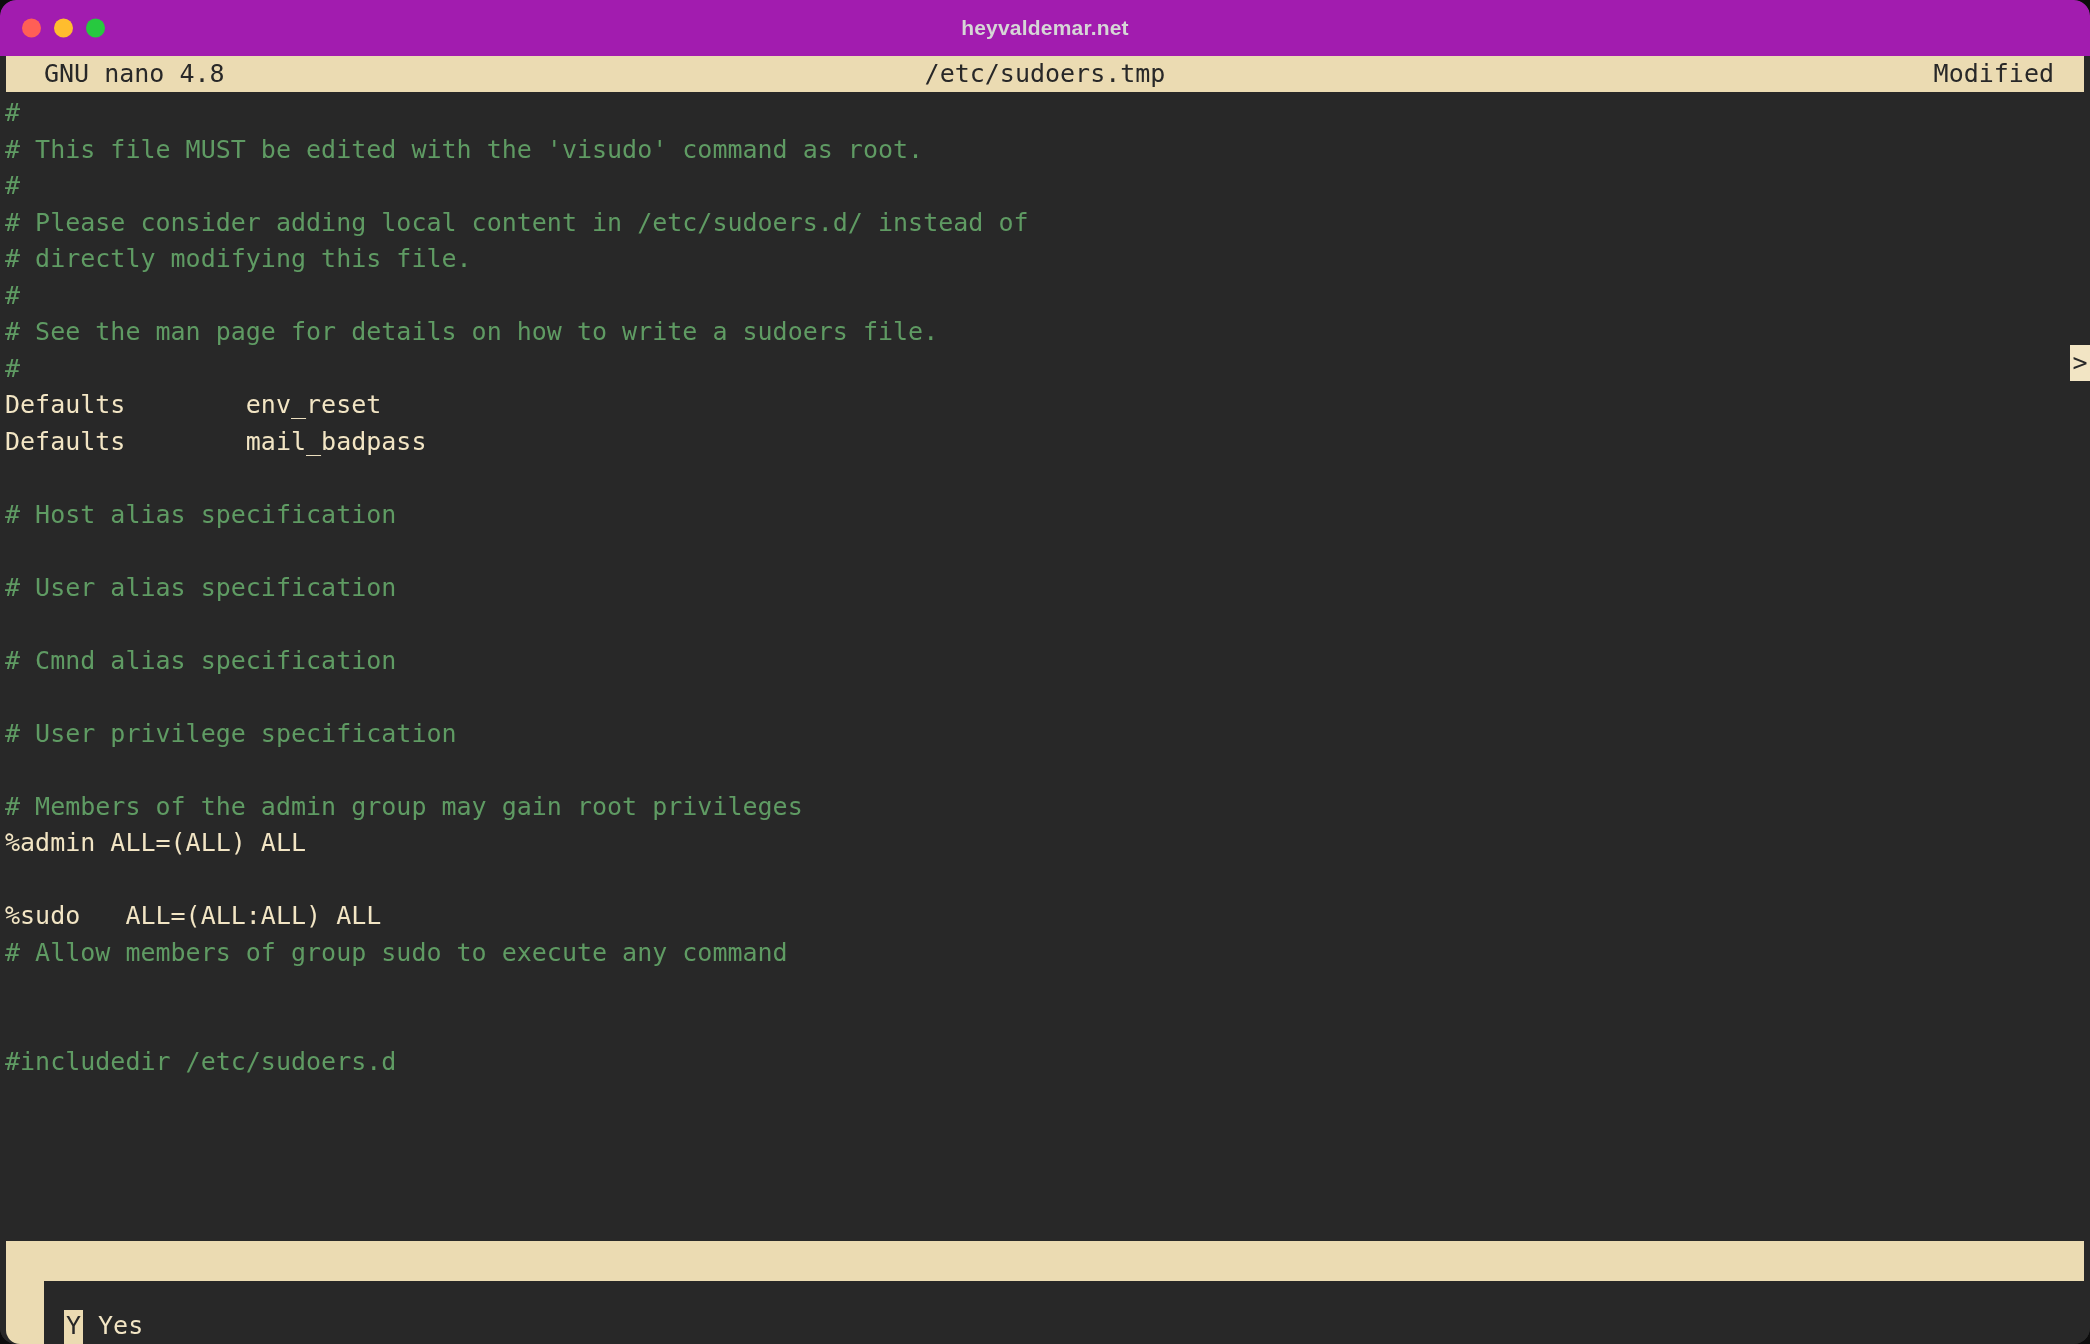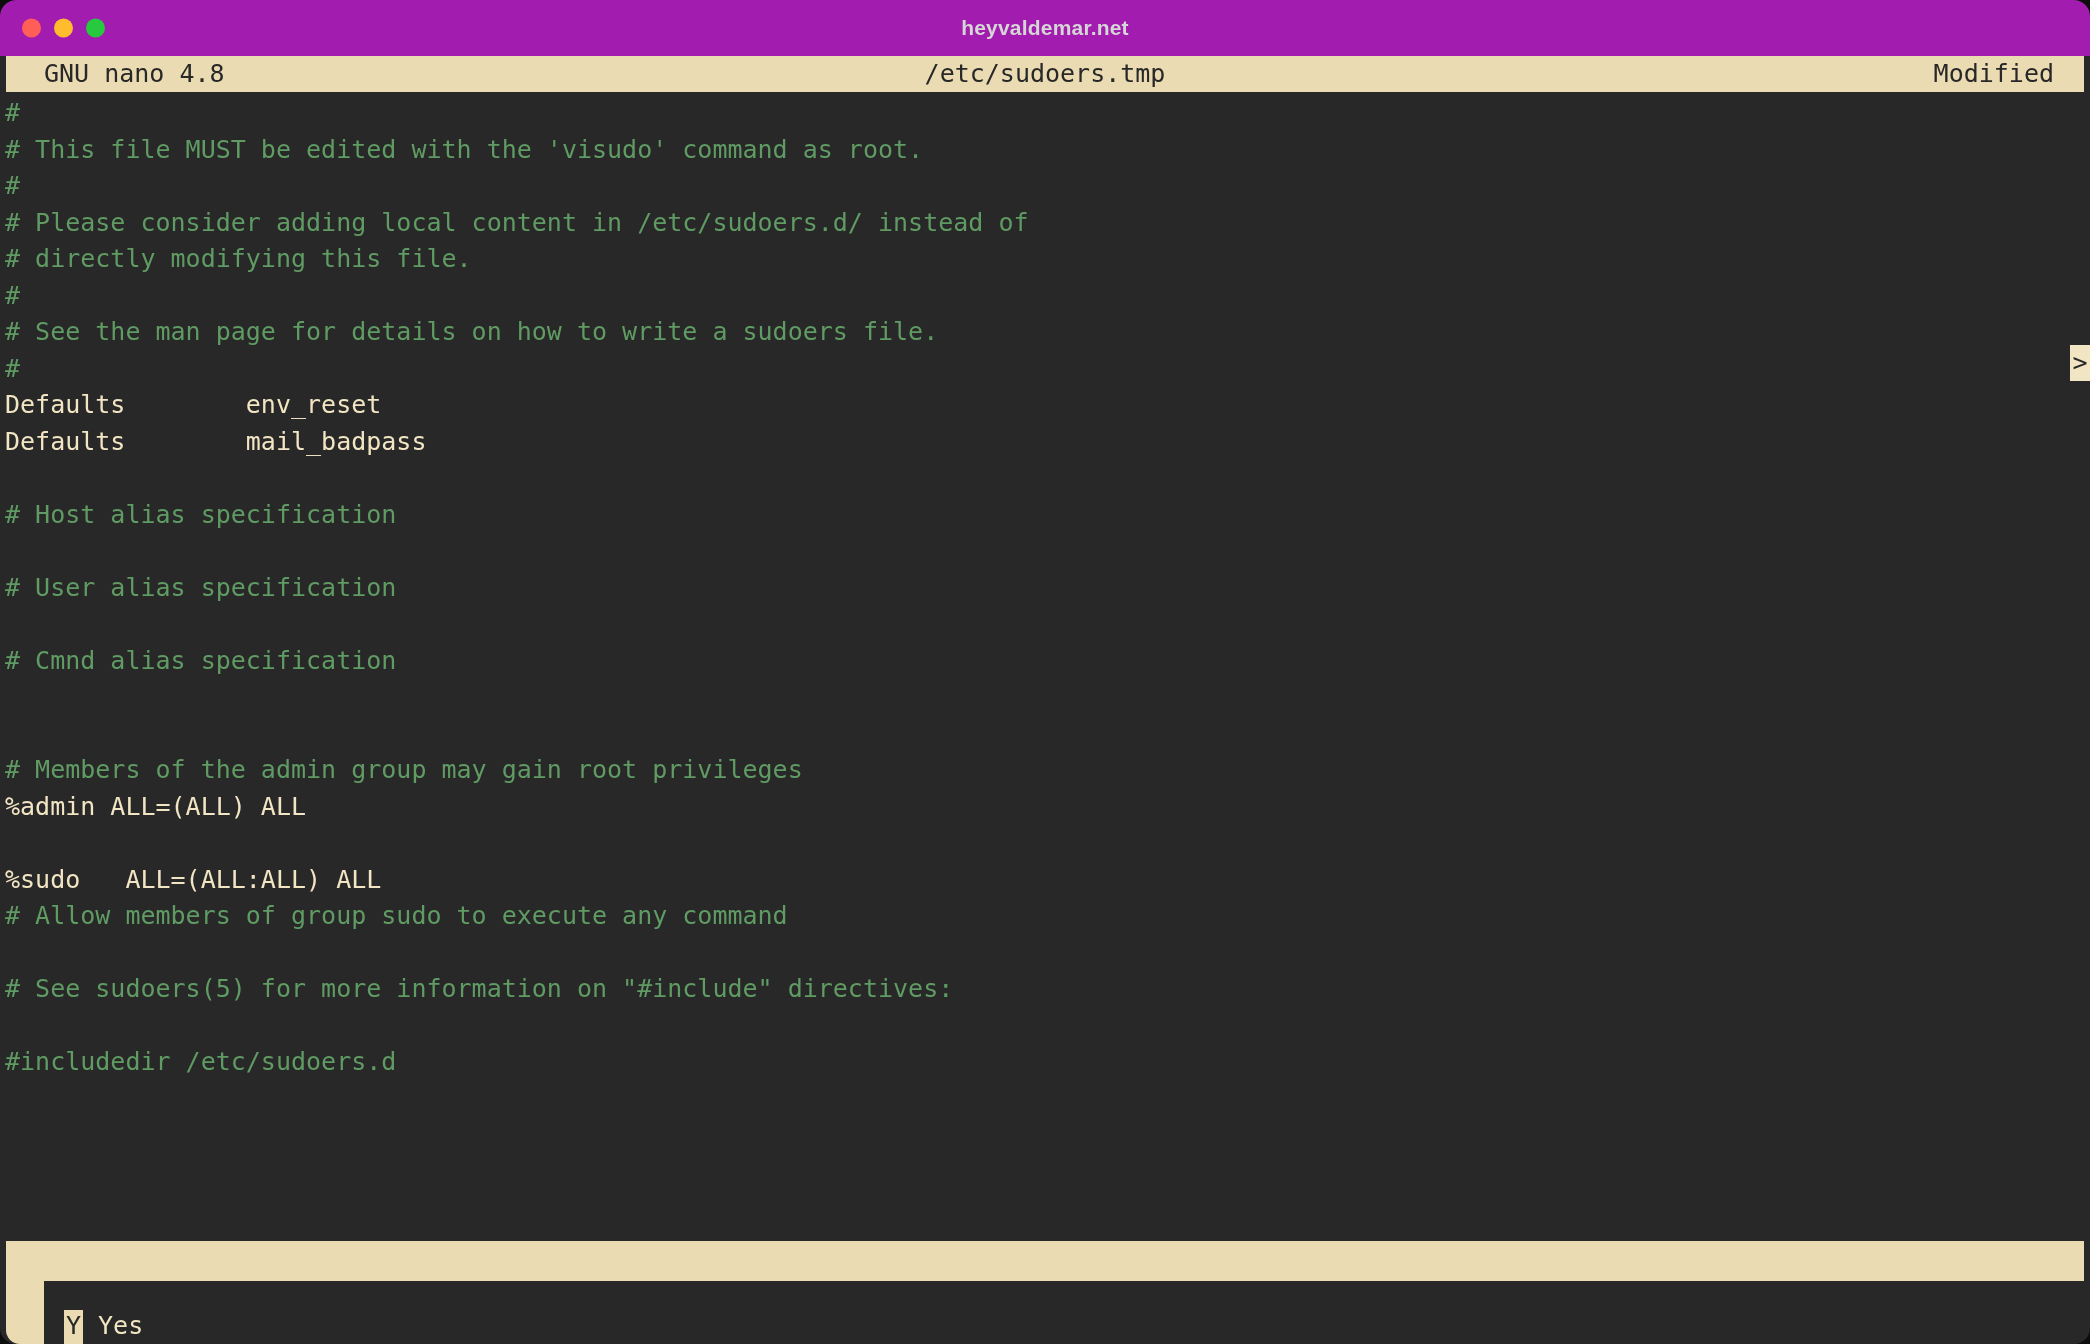--- a/index.html
+++ b/index.html
@@ -151,28 +151,28 @@
         <div class="line comment">#</div>
         <div class="line code">Defaults        env_reset</div>
         <div class="line code">Defaults        mail_badpass</div>
         <div class="line blank"> </div>
         <div class="line comment"># Host alias specification</div>
         <div class="line blank"> </div>
         <div class="line comment"># User alias specification</div>
         <div class="line blank"> </div>
         <div class="line comment"># Cmnd alias specification</div>
         <div class="line blank"> </div>
+        <div class="line comment"># User privilege specification</div>
         <div class="line blank"> </div>
         <div class="line comment"># Members of the admin group may gain root privileges</div>
         <div class="line code">%admin ALL=(ALL) ALL</div>
         <div class="line blank"> </div>
         <div class="line code">%sudo   ALL=(ALL:ALL) ALL</div>
         <div class="line comment"># Allow members of group sudo to execute any command</div>
         <div class="line blank"> </div>
-        <div class="line comment"># See sudoers(5) for more information on "#include" directives:</div>
         <div class="line blank"> </div>
         <div class="line comment">#includedir /etc/sudoers.d</div>
       </div>
     <div id="cont-marker">&gt;</div>
   </div>
 
   <div id="prompt">
     <span>Save modified buffer?</span>
   </div>
 

